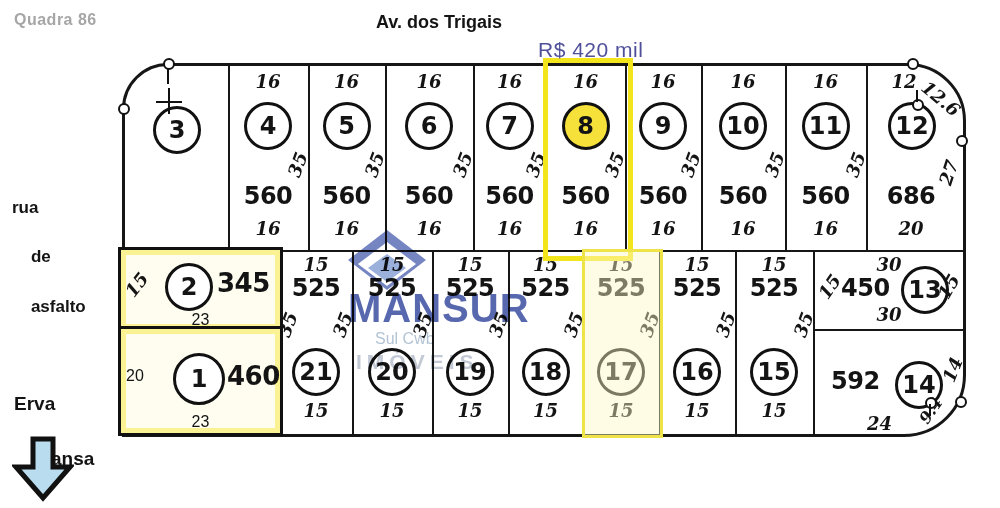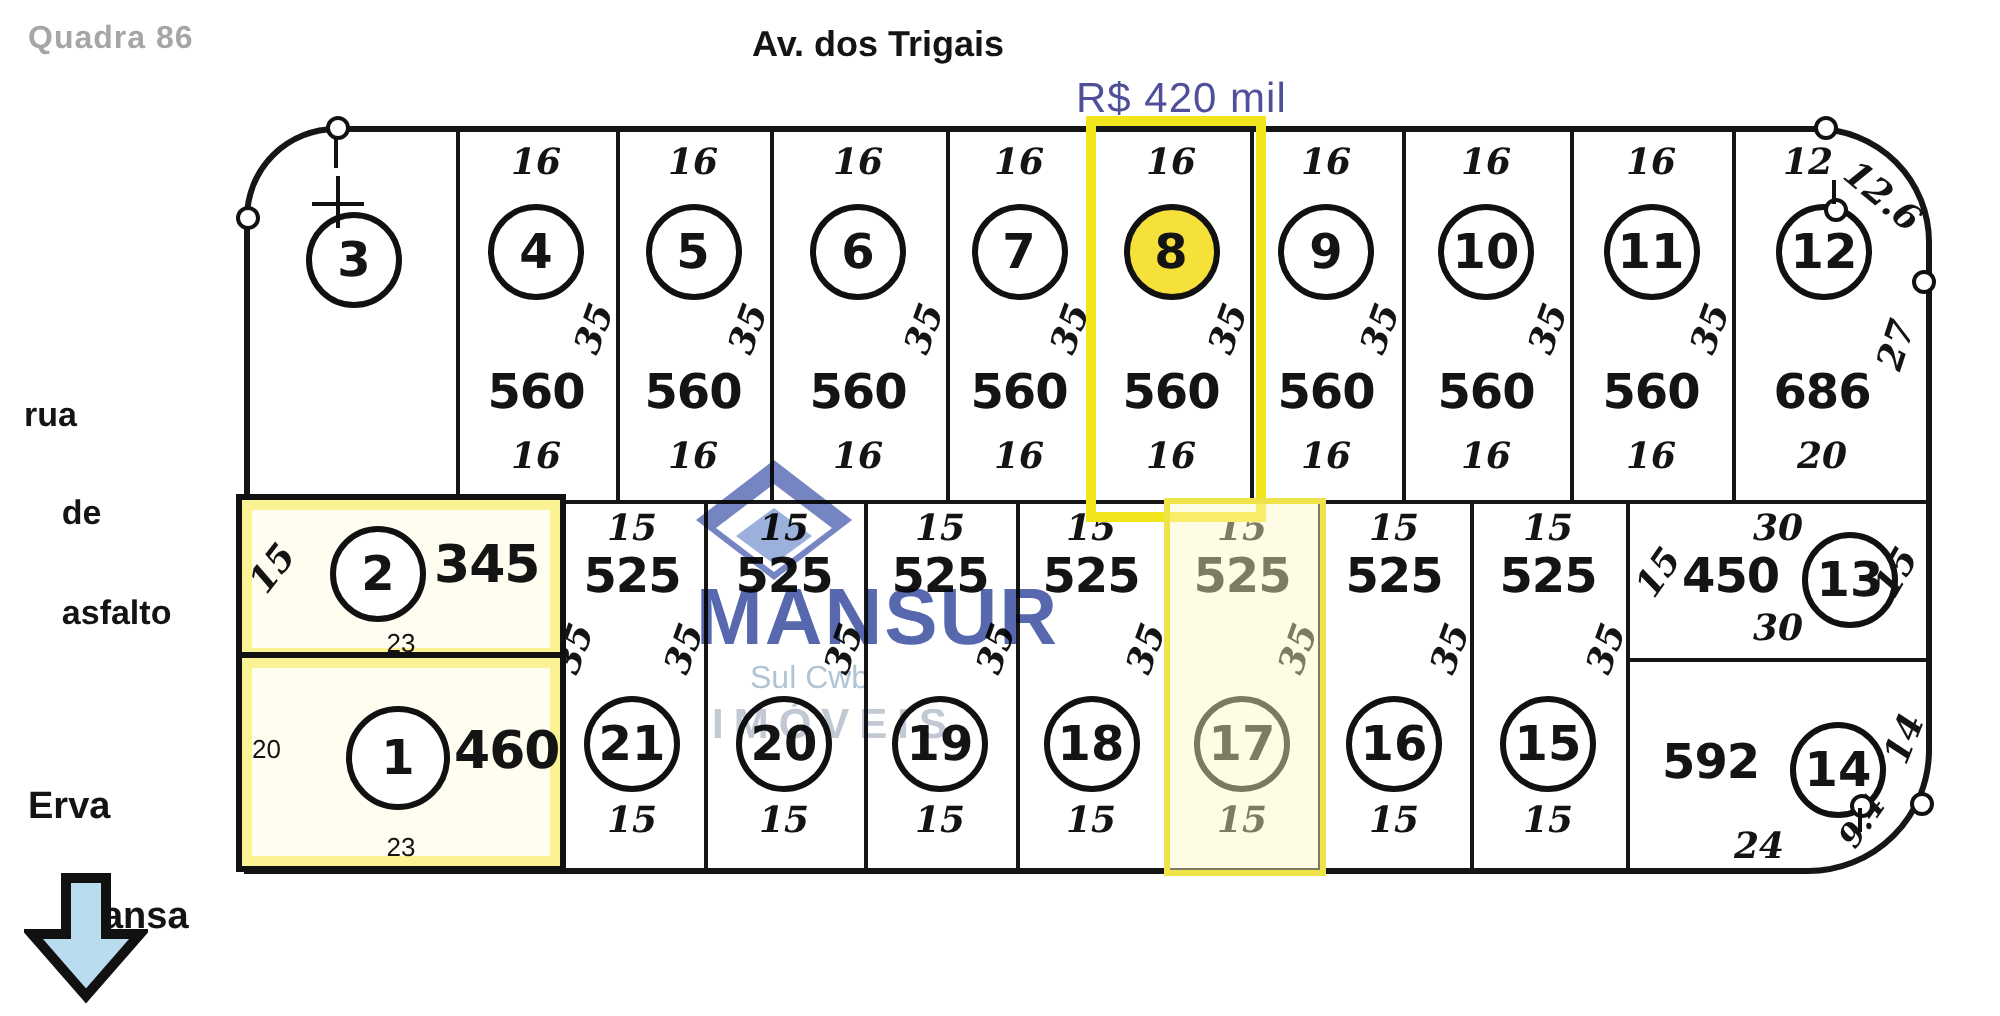--- a/index.html
+++ b/index.html
@@ -44,21 +44,21 @@
   .lotB .ds{right:-3px;top:62px;transform:rotate(-70deg);}
   .lotB .dsL{left:-5px;top:62px;transform:rotate(-70deg);}
   .lotB .circM{top:96px;left:50%;transform:translateX(-50%);}
   .lotB .db{top:148px;}
 
   
   .lot13{position:absolute;left:688px;top:186px;width:148px;height:77px;
          border-left:2px solid #161616;border-bottom:2px solid #161616;}
   .lot14{position:absolute;left:688px;top:265px;width:148px;height:103px;
          border-left:2px solid #161616;}
-  .print{position:absolute;font-size:13px;font-weight:normal;white-space:nowrap;}
+  .print{position:absolute;font-size:16px;font-weight:normal;white-space:nowrap;}
 
   
   .lotbox{position:absolute;left:118px;width:159px;border:3px solid #111;
           background:#fffdf0;box-shadow:inset 0 0 0 5px rgba(250,240,130,.85);z-index:2;}
   .lot2{top:247px;height:79px;}
   .lot1{top:326px;height:104px;}
 
   
   .hl8{position:absolute;left:543px;top:58px;width:80px;height:193px;
        border:5px solid #f2e51c;z-index:3;}

